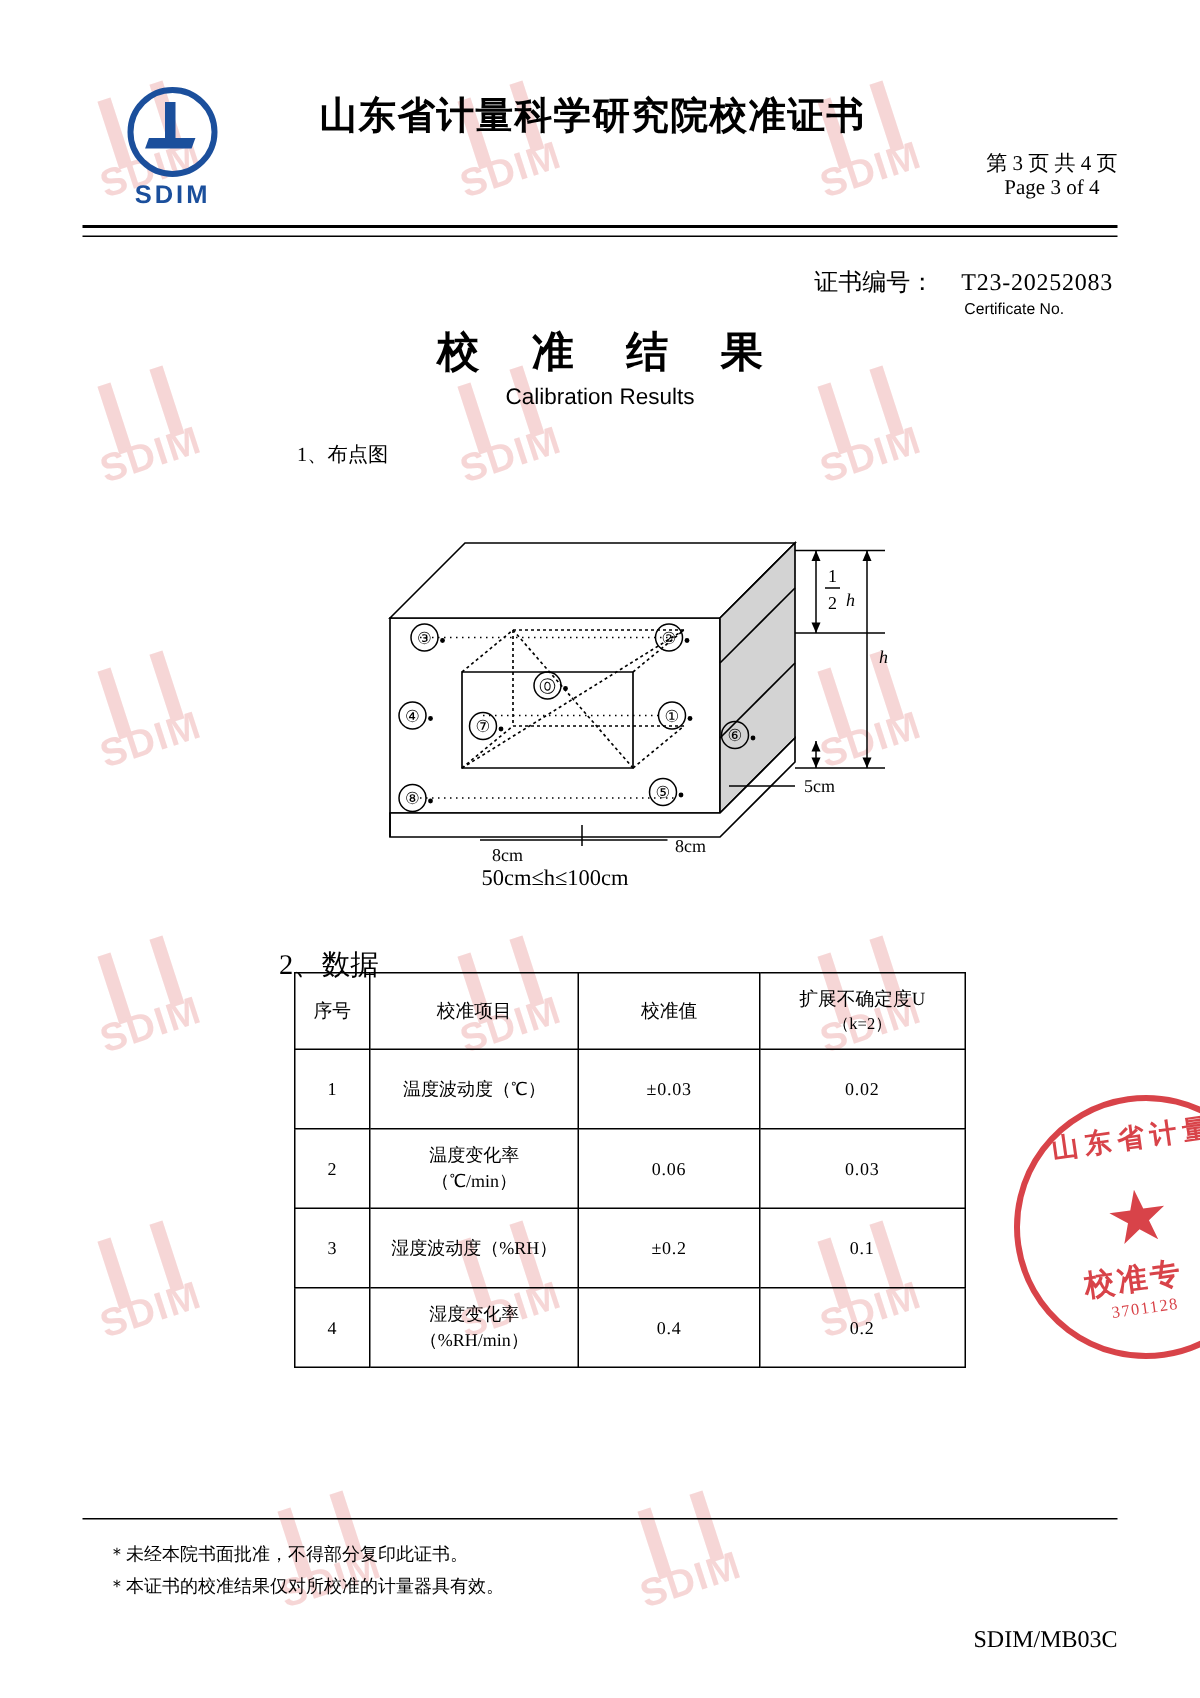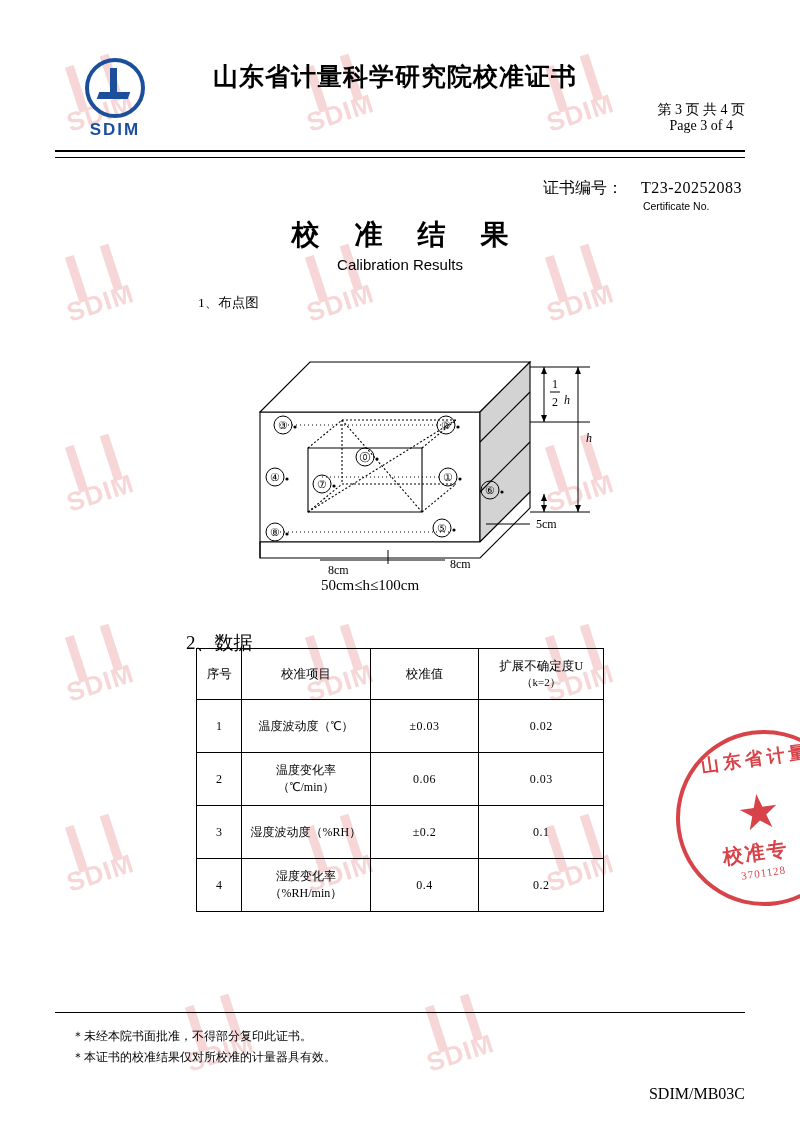--- a/index.html
+++ b/index.html
@@ -191,21 +191,21 @@
     left: 200px; top: 312px;
     width: 440px; height: 280px;
   }
   .diagram svg { display:block; }
 
   
   .data-table {
     position: absolute;
     left: 196px; top: 648px;
     border-collapse: collapse;
-    width: 408px;
+    width: 448px;
   }
   .data-table td, .data-table th {
     border: 1px solid #000;
     text-align: center;
     vertical-align: middle;
     font-size: 12px;
     font-family: "Liberation Serif", serif;
   }
   .data-table thead td {
     height: 48px;

